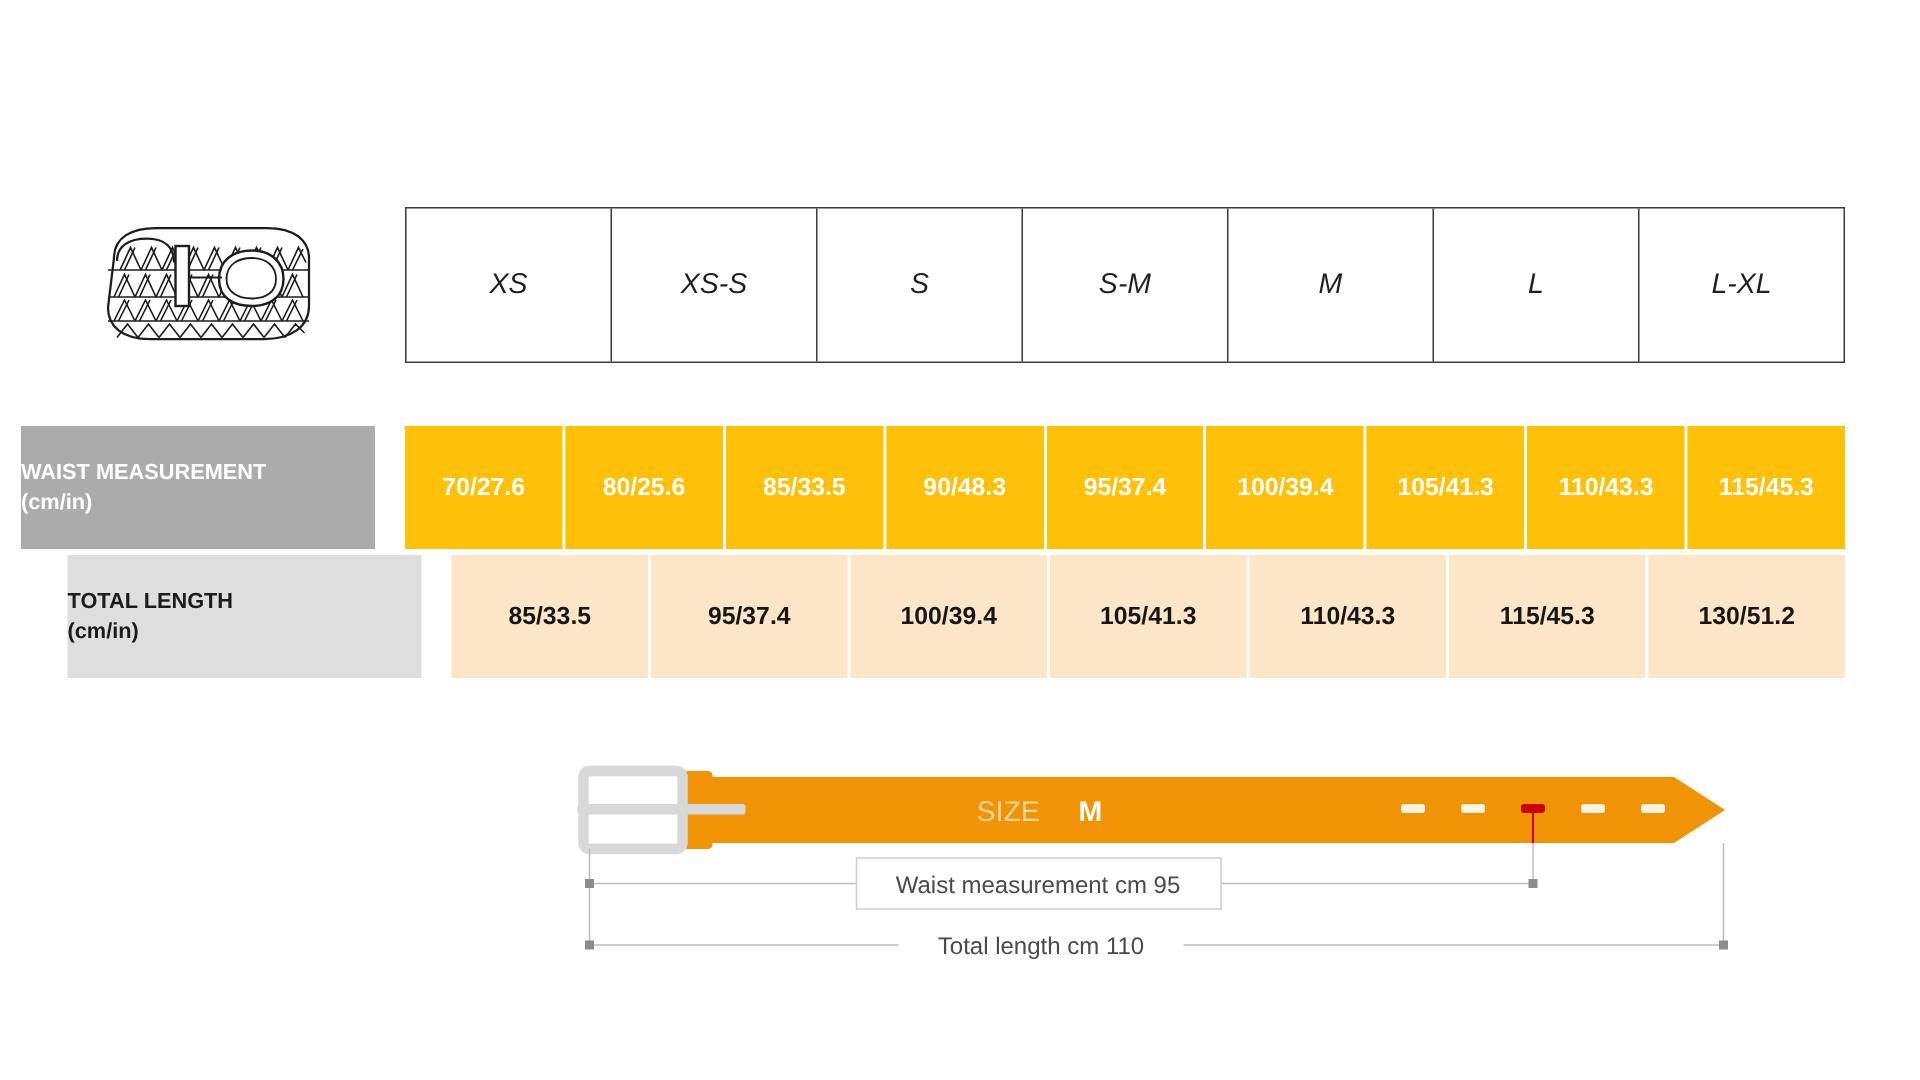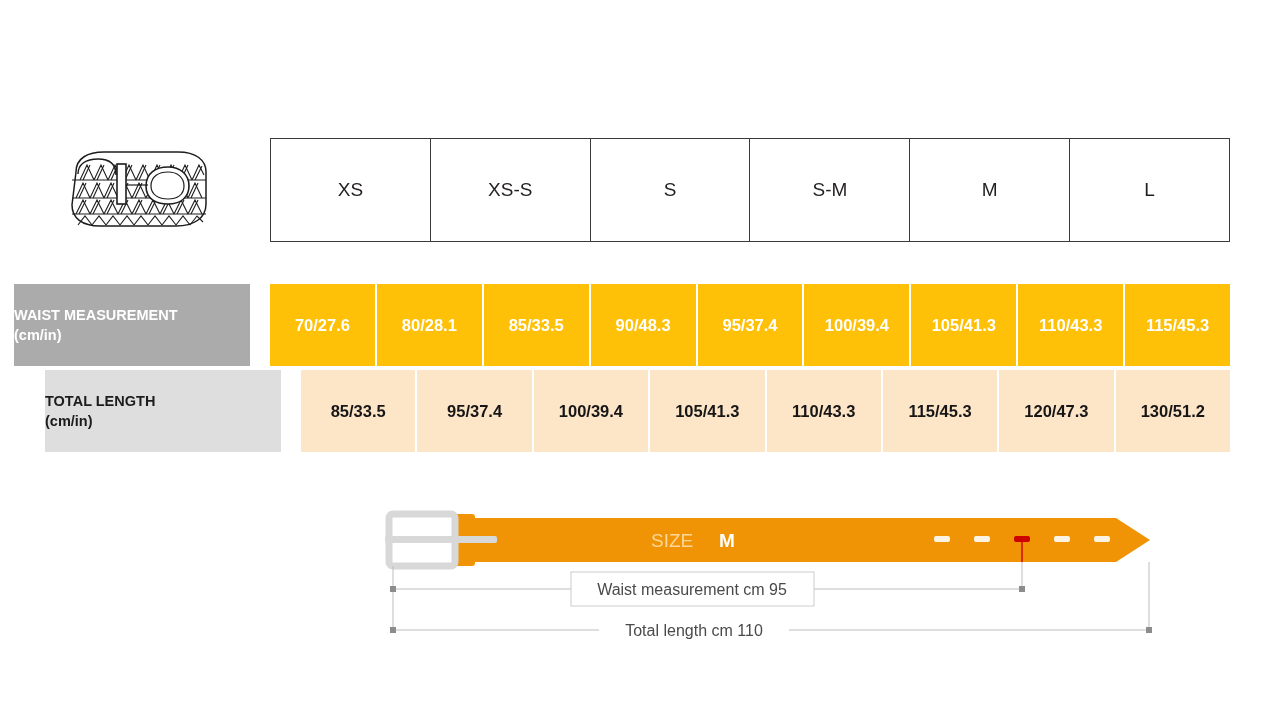--- a/index.html
+++ b/index.html
@@ -29,20 +29,21 @@
   #size-header-table {
     position: absolute;
     left: 270px;
     top: 138px;
     width: 960px;
     height: 104px;
     display: flex;
     border: 1px solid #3b3b3b;
     box-sizing: border-box;
     background: #ffffff;
+    font-style: italic;
   }
   #size-header-table .hcell {
     flex: 1 1 0;
     display: flex;
     align-items: center;
     justify-content: center;
     border-right: 1px solid #3b3b3b;
     font-size: 19px;
     color: #231f20;
     box-sizing: border-box;
@@ -157,30 +158,31 @@
   </svg>
 </div>
 
 <div id="size-header-table">
   <div class="hcell">XS</div>
   <div class="hcell">XS-S</div>
   <div class="hcell">S</div>
   <div class="hcell">S-M</div>
   <div class="hcell">M</div>
   <div class="hcell">L</div>
+  <div class="hcell">L-XL</div>
 </div>
 
 <div id="row-waist" class="data-row">
   <div class="row-label">
     <span>WAIST MEASUREMENT</span>
     <span class="sub">(cm/in)</span>
   </div>
   <div class="row-cells">
     <div class="dcell">70/27.6</div>
-    <div class="dcell">80/28.1</div>
+    <div class="dcell">80/25.6</div>
     <div class="dcell">85/33.5</div>
     <div class="dcell">90/48.3</div>
     <div class="dcell">95/37.4</div>
     <div class="dcell">100/39.4</div>
     <div class="dcell">105/41.3</div>
     <div class="dcell">110/43.3</div>
     <div class="dcell">115/45.3</div>
   </div>
 </div>
 
@@ -189,21 +191,20 @@
     <span>TOTAL LENGTH</span>
     <span class="sub">(cm/in)</span>
   </div>
   <div class="row-cells">
     <div class="dcell">85/33.5</div>
     <div class="dcell">95/37.4</div>
     <div class="dcell">100/39.4</div>
     <div class="dcell">105/41.3</div>
     <div class="dcell">110/43.3</div>
     <div class="dcell">115/45.3</div>
-    <div class="dcell">120/47.3</div>
     <div class="dcell">130/51.2</div>
   </div>
 </div>
 
 <div id="belt-diagram">
   <svg width="800" height="150" viewBox="0 0 800 150">
 
     <path d="M95 18 L745 18 L779 40 L745 62 L95 62 Z" fill="#f09406"></path>
 
     <rect x="82" y="14" width="22" height="52" rx="3" fill="#f09406"></rect>

